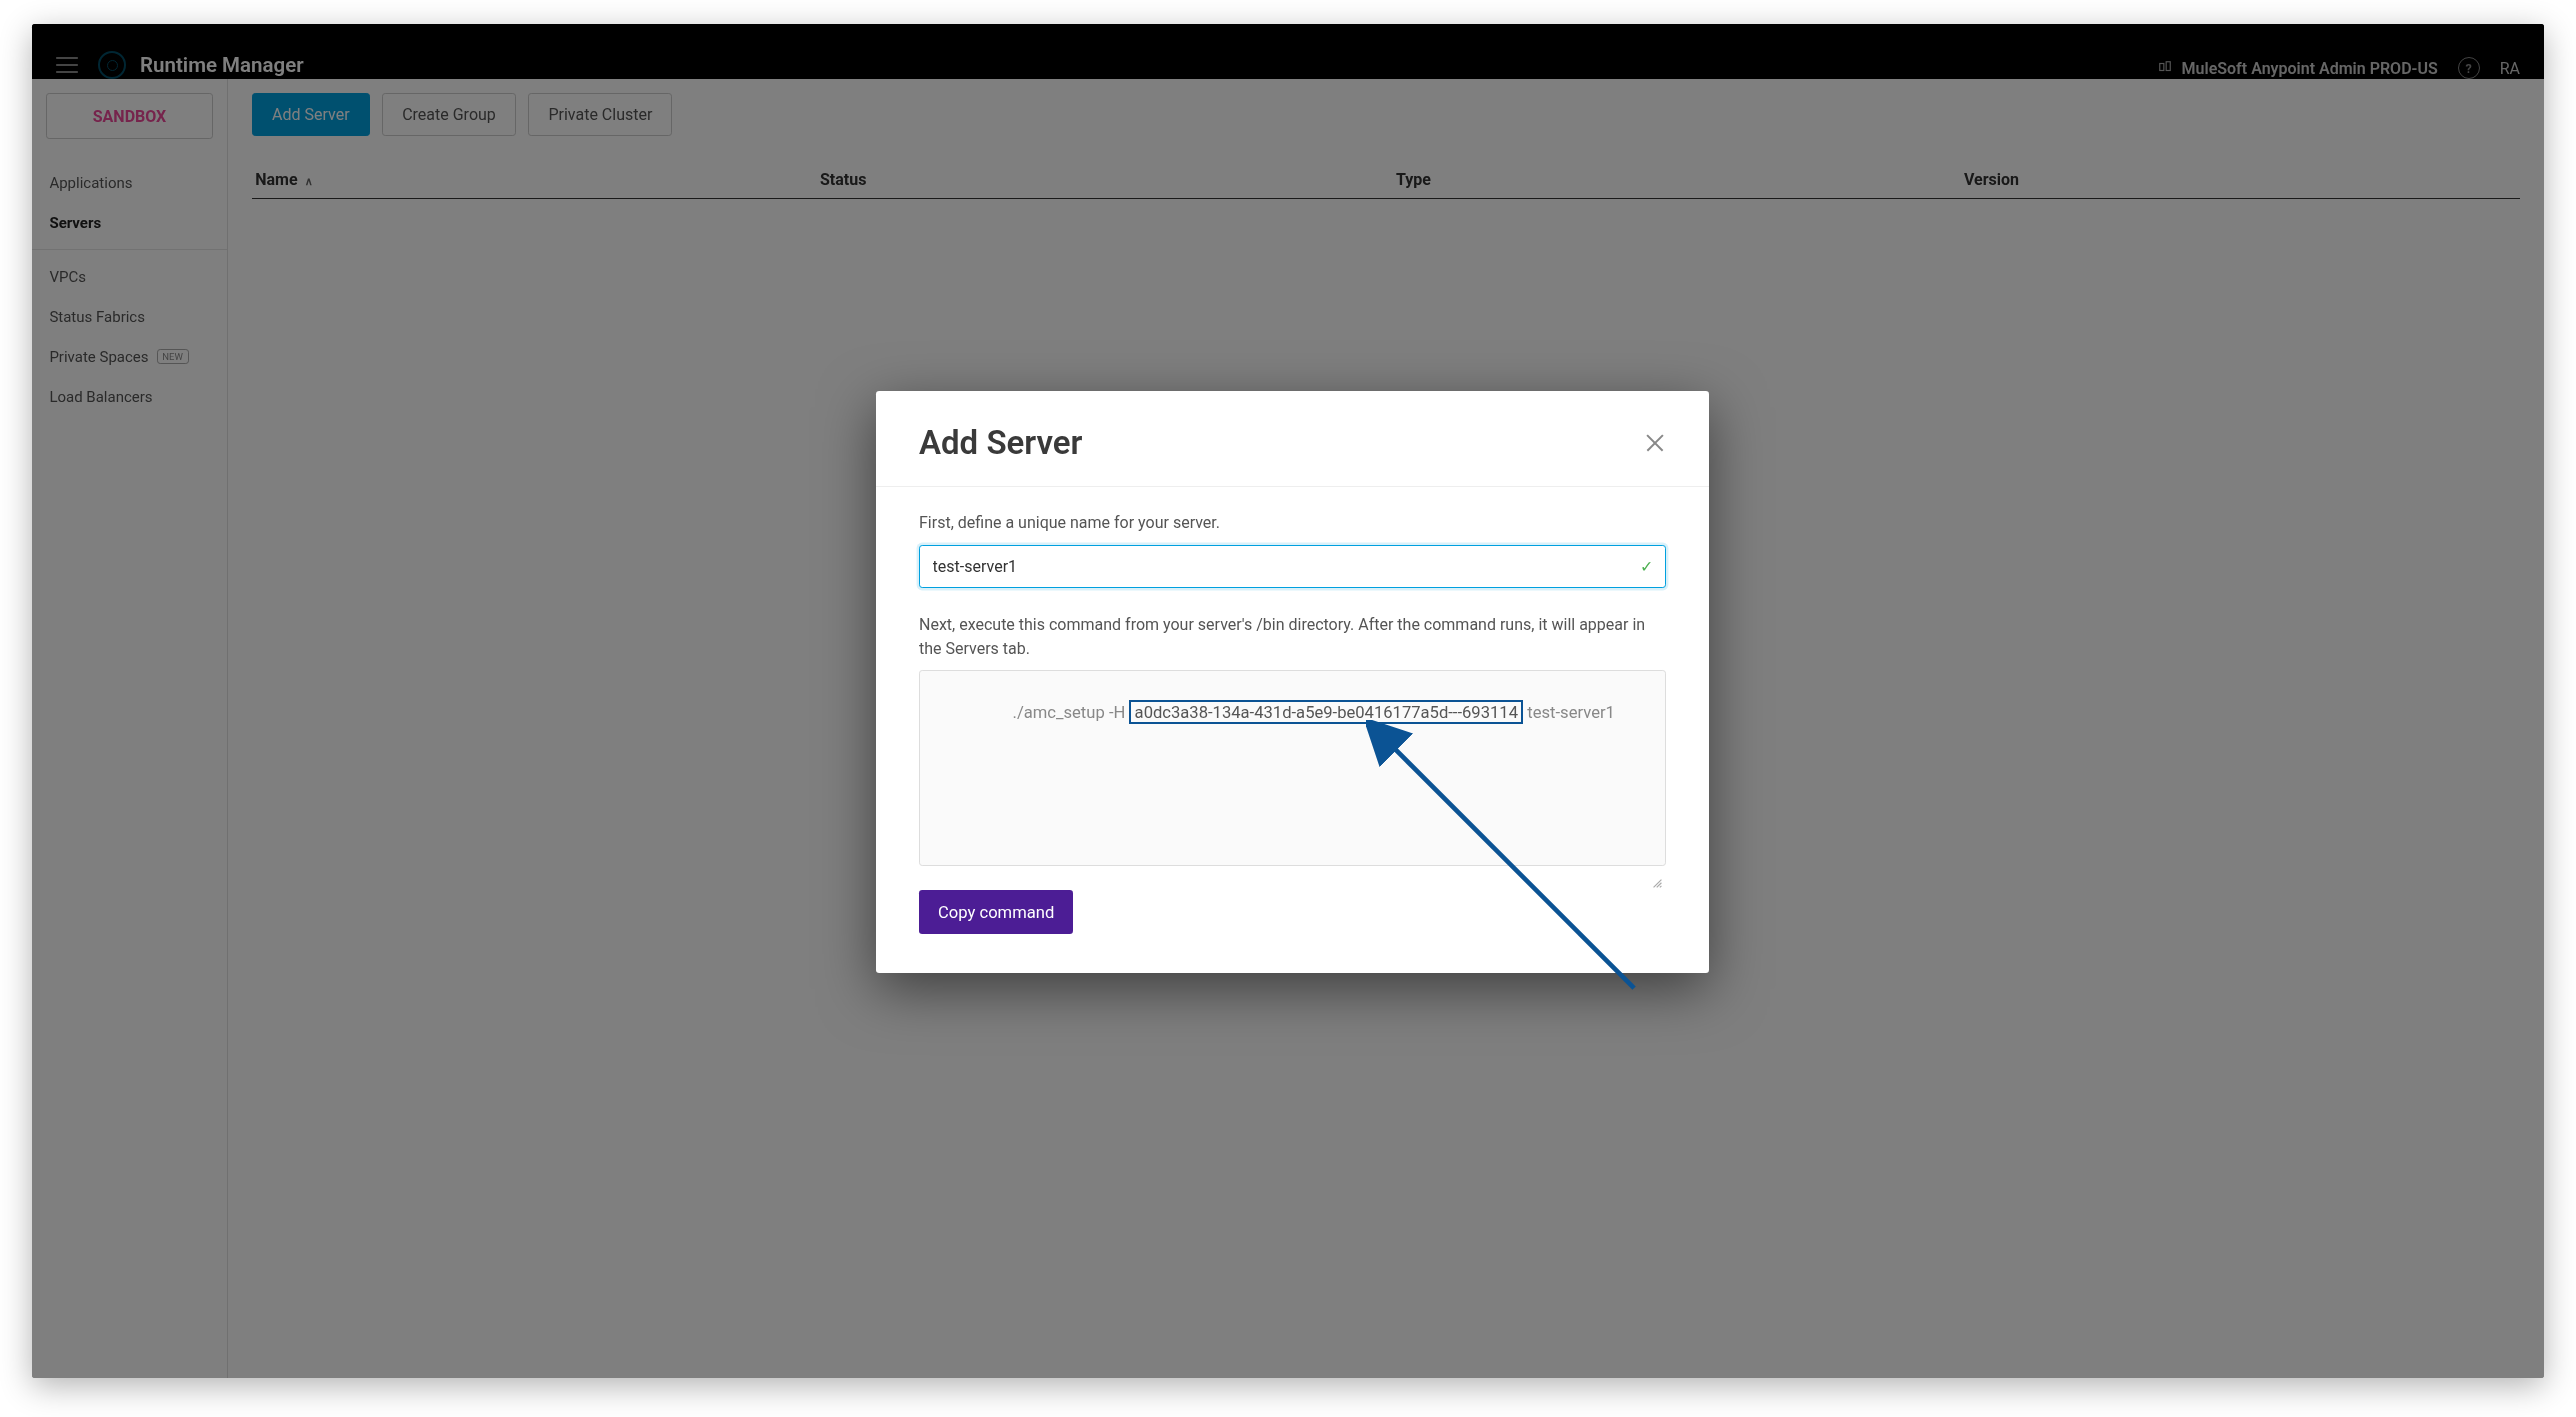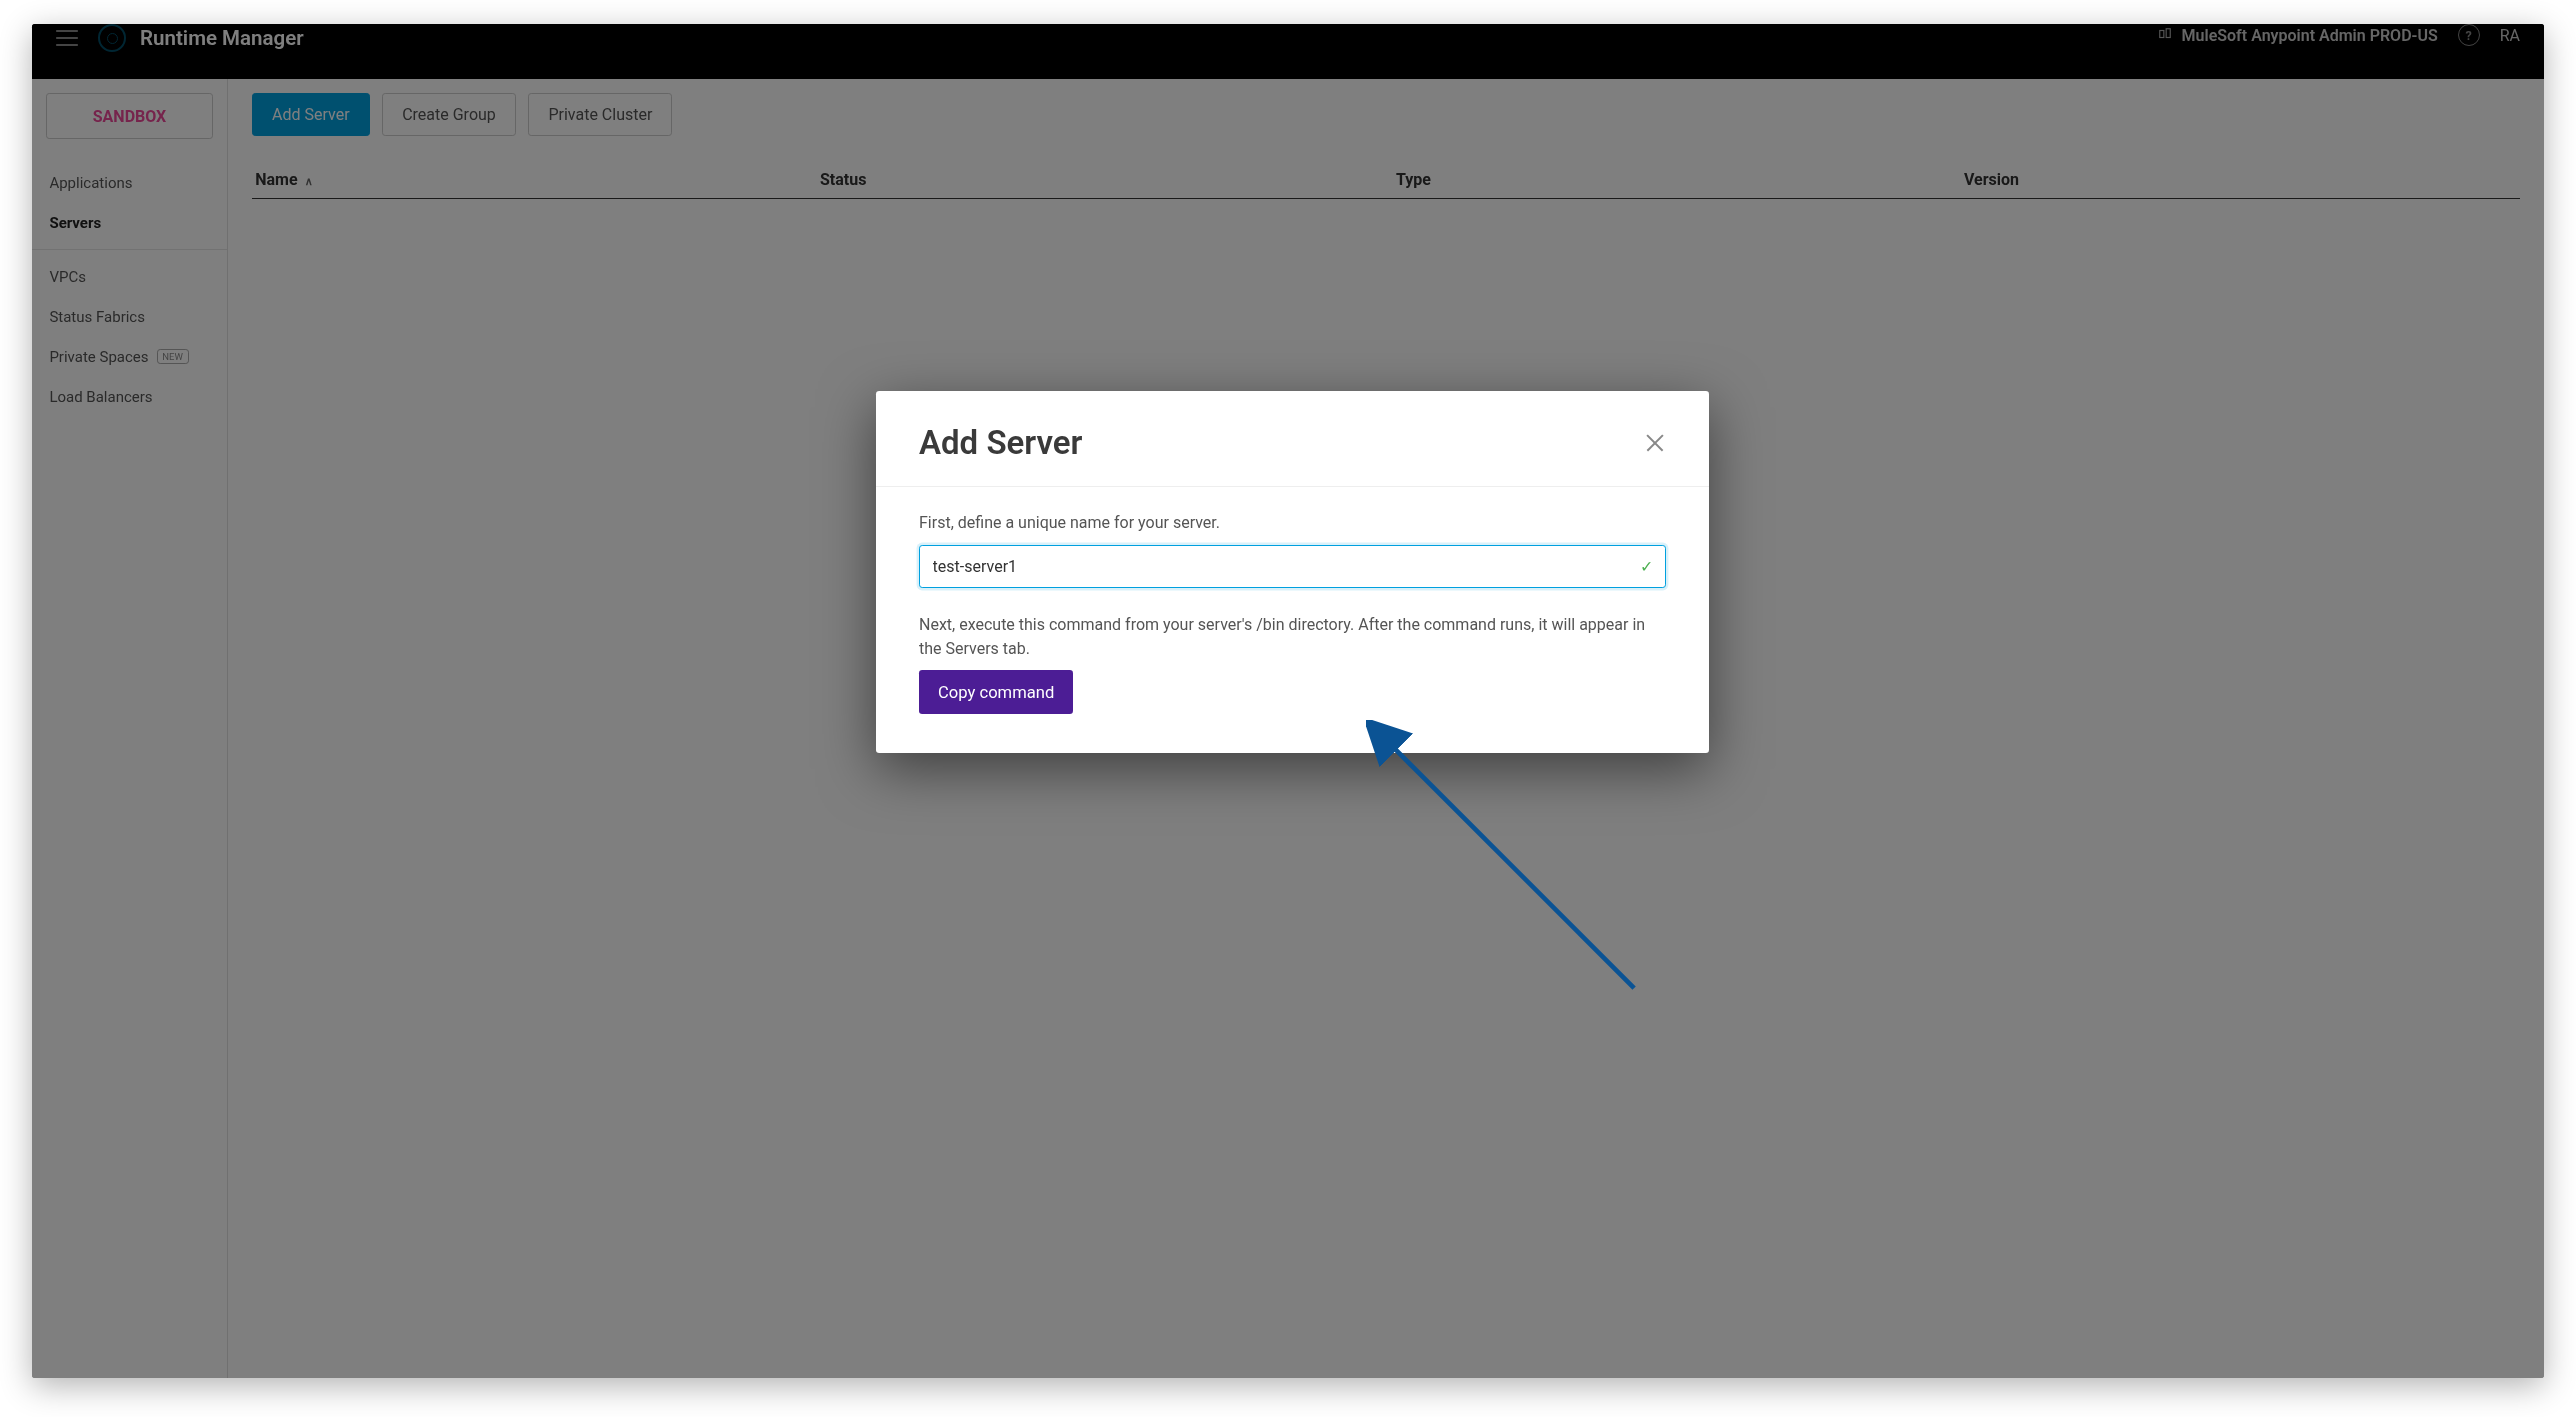--- a/index.html
+++ b/index.html
@@ -1,21 +1,21 @@
 <!DOCTYPE html>
 <html style="font-size:12.6px"><head>
   <meta charset="utf-8">
   <style>
     * { margin: 0; padding: 0; box-sizing: border-box; font-family: -apple-system, BlinkMacSystemFont, "Segoe UI", Roboto, sans-serif; }
     body { background: #fff; width: 2576px; height: 1417px; overflow: hidden; position: relative; }
     .frame { position: absolute; top: 24px; left: 32px; right: 32px; bottom: 39px; background: #1a1a1a; border-radius: 3.2px; overflow: hidden; box-shadow: 0 8px 32px rgba(0,0,0,0.3); }
     .overlay-dim { position: absolute; inset: 0; background: rgba(0,0,0,0.5); z-index: 5; }
 
     
-    .topbar { height: 55px; background: #000; display: flex; align-items: flex-start; padding: 0 24px; justify-content: space-between; }
+    .topbar { height: 55px; background: #000; display: flex; align-items: flex-end; padding: 0 24px; justify-content: space-between; }
     .topbar-left { display: flex; align-items: center; gap: 20px; }
     .menu-icon { width: 22px; height: 16px; display: flex; flex-direction: column; justify-content: space-between; cursor: pointer; }
     .menu-icon span { height: 2.4px; background: #888; border-radius: 0.8px; }
     .logo-group { display: flex; align-items: center; gap: 14px; }
     .logo-circle { width: 28px; height: 28px; border: 2.4px solid #004d66; border-radius: 50%; display: flex; align-items: center; justify-content: center; }
     .logo-inner { width: 11px; height: 11px; border: 1.6px solid #004d66; border-radius: 50%; position: relative; }
     .app-title { color: #fff; font-size: 20.5px; font-weight: 600; }
     .topbar-right { display: flex; align-items: center; gap: 20px; color: #ccc; font-size: 16px; }
     .org-name { font-weight: 600; }
     .org-icon { margin-right: 6.3px; font-size: 14px; }
@@ -141,20 +141,28 @@
       <div class="modal-title">Add Server</div>
       <div class="close-icon"></div>
     </div>
     <div class="modal-body">
       <div class="label-text">First, define a unique name for your server.</div>
       <div class="input-wrap">
         <input class="text-input" type="text" value="test-server1" style="">
         <span class="input-check">✓</span>
       </div>
       <div class="label-text">Next, execute this command from your server's /bin directory. After the command runs, it will appear in the Servers tab.</div>
+      <div class="command-box">
+        <span class="cmd-prefix">./amc_setup -H </span><span class="cmd-token">a0dc3a38-134a-431d-a5e9-be0416177a5d---693114</span><span class="cmd-suffix"> test-server1</span>
+        <span class="resize-handle">
+          <svg width="11" height="11" viewBox="0 0 14 14">
+              <path d="M2 12 L12 2 M6 12 L12 6 M10 12 L12 10" stroke="#aaa" stroke-width="1.5"></path>
+            </svg>
+        </span>
+      </div>
       <button class="copy-btn">Copy command</button>
     </div>
   </div>
 
   <svg class="arrow-svg" viewBox="0 0 350 350">
     <defs>
       <marker id="arrowhead" markerWidth="12" markerHeight="12" refX="2" refY="5" orient="auto">
         <polygon points="0 0, 10 5, 0 10" fill="#0b5394"></polygon>
       </marker>
     </defs>

